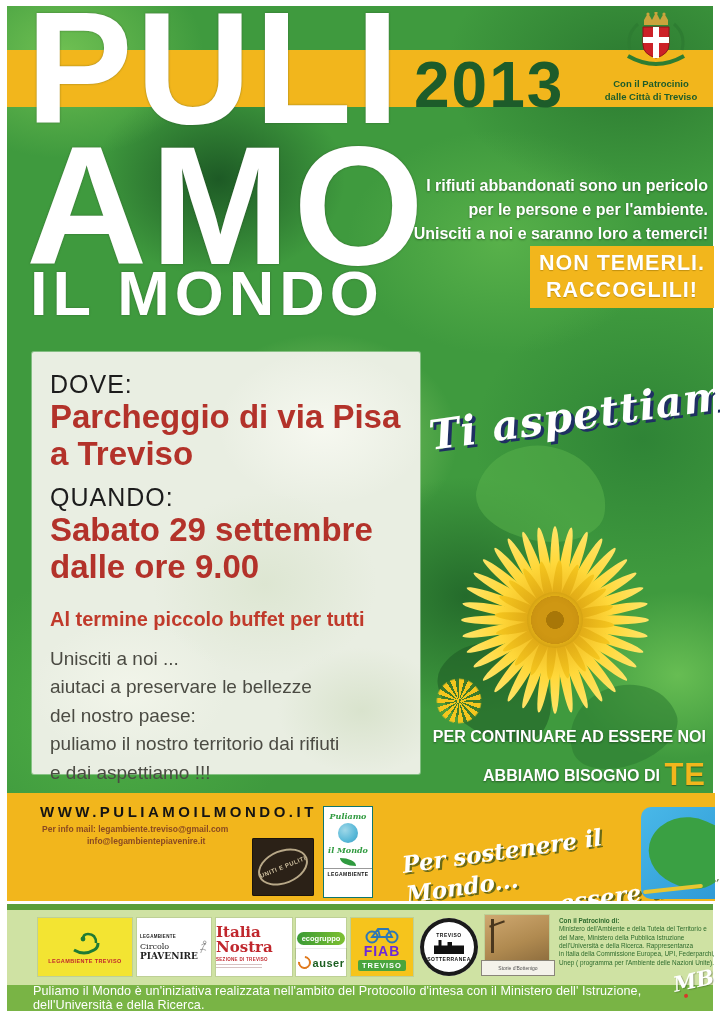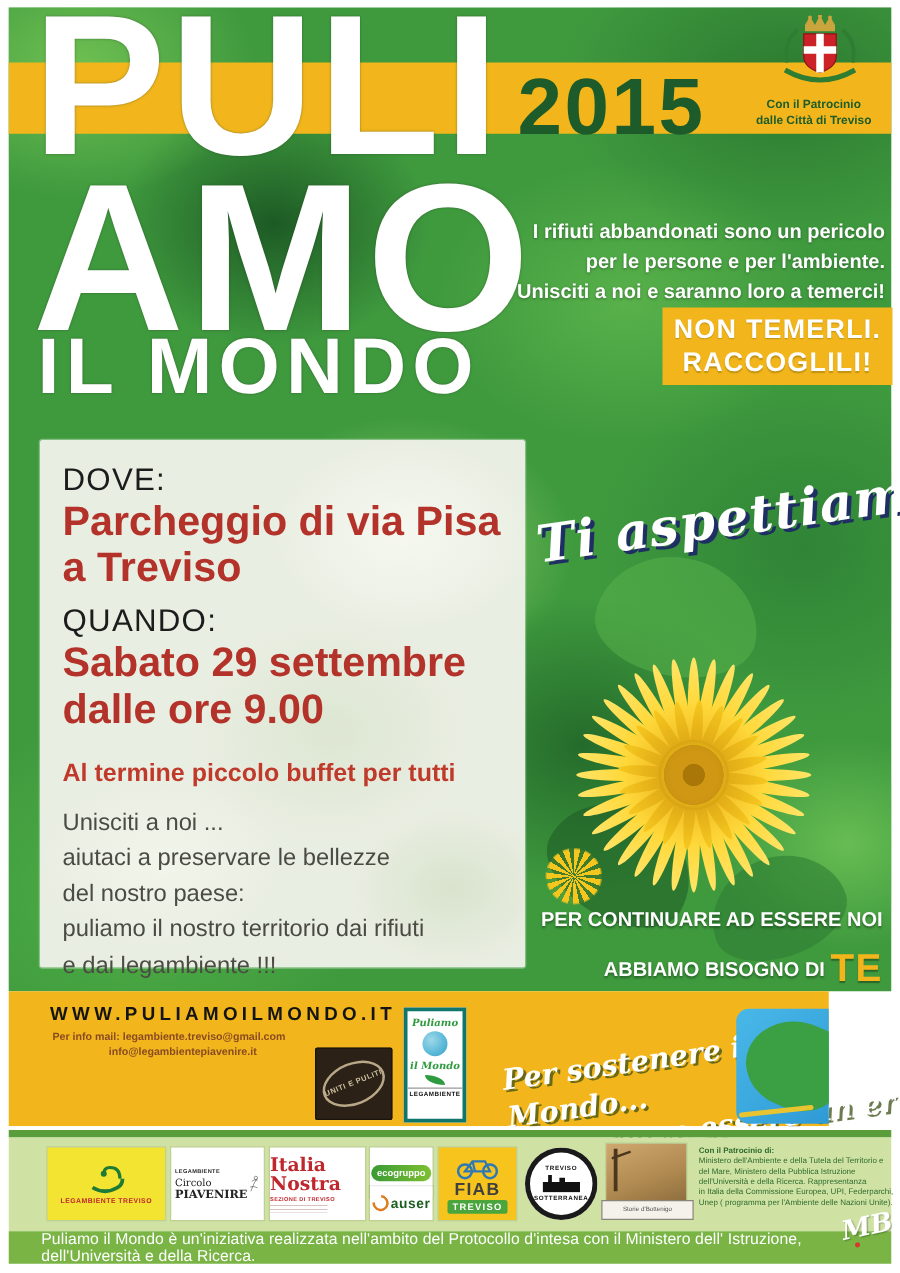--- a/index.html
+++ b/index.html
@@ -69,34 +69,34 @@
   .flower-small{position:absolute;left:436px;top:678px;width:46px;height:46px;border-radius:50%;z-index:3;
     background:repeating-conic-gradient(#f4c61e 0 14deg, rgba(244,198,30,.1) 14deg 24deg);
     -webkit-mask:radial-gradient(circle,#000 0 65%,transparent 72%);
             mask:radial-gradient(circle,#000 0 65%,transparent 72%);}
   
   .cta{position:absolute;right:14px;top:724px;width:330px;text-align:right;z-index:4;color:#fff;
     font-weight:bold;font-size:16px;line-height:1.6;text-shadow:0 1px 2px rgba(20,50,20,.55);}
   .cta .te{color:#f2b61c;font-size:31px;vertical-align:-4px;letter-spacing:1px;
     text-shadow:0 1px 1px rgba(0,0,0,.35);}
   
-  .contact-band{position:absolute;left:7px;top:793px;width:656px;height:108px;background:#f2b61c;z-index:2;}
+  .contact-band{position:absolute;left:7px;top:793px;width:708px;height:108px;background:#f2b61c;z-index:2;}
   .website{position:absolute;left:33px;top:10px;color:#141414;font-weight:bold;font-size:15px;
     letter-spacing:3.5px;}
   .mail1{position:absolute;left:35px;top:31px;font-size:8.5px;color:#8a4a22;font-weight:bold;}
   .mail2{position:absolute;left:80px;top:43px;font-size:8.5px;color:#8a4a22;font-weight:bold;}
   .phones{position:absolute;left:34px;top:62px;font-size:9.5px;color:#4f3a1a;line-height:1.45;}
   .stamp{position:absolute;left:245px;top:45px;width:62px;height:58px;background:#2b2117;
     border-radius:2px;display:flex;align-items:center;justify-content:center;overflow:hidden;
     box-shadow:0 0 0 1px #1a140c inset;}
   .stamp-oval{border:2px solid #b8a888;border-radius:50%;width:48px;height:30px;
     transform:rotate(-22deg);display:flex;align-items:center;justify-content:center;}
   .stamp-oval span{color:#cfc0a0;font-size:6px;font-weight:bold;letter-spacing:.5px;white-space:nowrap;}
   .pim-box{position:absolute;left:316px;top:13px;width:50px;height:92px;background:#fff;
-    border:3px solid #0f766e;display:flex;flex-direction:column;align-items:center;
+    border:1px solid #0f766e;display:flex;flex-direction:column;align-items:center;
     justify-content:flex-start;padding-top:4px;box-sizing:border-box;}
   .pim-box .pim-t{color:#2f9a3f;font-family:"DejaVu Serif",serif;font-style:italic;font-size:8px;font-weight:bold;}
   .pim-globe{width:20px;height:20px;border-radius:50%;margin:2px 0;
     background:radial-gradient(circle at 35% 35%,#9fd8e8,#58b8d8 60%,#3e9cc0);}
   .pim-leaf{width:16px;height:8px;background:#2f9a3f;border-radius:0 100% 0 100%;margin:3px 0 2px;}
   .pim-org{color:#111;font-size:5px;font-weight:bold;letter-spacing:.4px;border-top:1px solid #999;
     width:100%;text-align:center;padding-top:2px;}
   .slogan-heading{position:absolute;left:372px;top:11px;color:#27913b;font-weight:bold;
     font-size:28px;letter-spacing:.5px;text-shadow:0 1px 0 rgba(255,255,255,.4);}
   .slogan-script{position:absolute;left:398px;top:36px;width:300px;transform:rotate(-8deg);
@@ -131,21 +131,21 @@
     background:repeating-linear-gradient(#b99 0 1px,transparent 1px 3px);opacity:.6;}
   .lb-eco{left:289px;top:8px;width:50px;height:40px;display:flex;align-items:center;justify-content:center;}
   .eco-pill{background:linear-gradient(90deg,#3a9a35,#7ec031);border-radius:10px;padding:2px 5px;
     color:#fff;font-size:7.5px;font-weight:bold;}
   .lb-auser{left:289px;top:39px;width:50px;height:27px;display:flex;align-items:center;justify-content:center;}
   .auser-a{width:9px;height:9px;border:2px solid #e07b1f;border-radius:50%;border-top-color:transparent;
     margin-right:2px;transform:rotate(-40deg);}
   .auser-t{color:#1b5e20;font-weight:bold;font-size:11px;letter-spacing:.5px;}
   .lb-fiab{left:344px;top:8px;width:62px;height:58px;background:#f6c41c;display:flex;
     flex-direction:column;align-items:center;justify-content:center;}
-  .fiab-t{color:#404040;font-weight:bold;font-size:14px;letter-spacing:1px;line-height:1;}
+  .fiab-t{color:#6d28d9;font-weight:bold;font-size:14px;letter-spacing:1px;line-height:1;}
   .fiab-s{color:#fff;font-weight:bold;font-size:7.5px;letter-spacing:1px;margin-top:2px;
     background:#49a53c;padding:1px 4px;border-radius:2px;}
   .lb-sott{left:413px;top:8px;width:58px;height:58px;border-radius:50%;background:#fff;
     box-shadow:0 0 0 4px #1a1a1a inset;display:flex;flex-direction:column;align-items:center;
     justify-content:center;}
   .sott-t{font-size:5px;font-weight:bold;color:#111;letter-spacing:.5px;}
   .sott-factory{width:30px;height:14px;margin:2px 0;
     background:linear-gradient(#111 0 100%);
     clip-path:polygon(0 100%,0 40%,15% 40%,15% 0,25% 0,25% 40%,45% 40%,45% 15%,60% 15%,60% 40%,100% 40%,100% 100%);}
   .lb-museum{left:478px;top:5px;width:64px;height:50px;
@@ -176,21 +176,21 @@
 <div class="page">
 
   <div class="bg-green">
     <div class="leaf" style="left:430px;top:640px;width:120px;height:90px;background:#1d5a25;transform:rotate(30deg);"></div>
     <div class="leaf" style="left:560px;top:680px;width:110px;height:80px;background:#2c7a31;transform:rotate(-20deg);"></div>
     <div class="leaf" style="left:470px;top:440px;width:130px;height:95px;background:#58b14a;transform:rotate(10deg);"></div>
   </div>
 
   <div class="band-top"></div>
   <div class="headline h-puli">PULI</div>
-  <div class="year">2015</div>
+  <div class="year">2013</div>
   <div class="headline h-amo">AMO</div>
   <div class="headline h-ilmondo">IL MONDO</div>
 
   <div class="crest">
     <svg width="76" height="68" viewBox="0 0 76 68">
       <path d="M12 38 Q8 22 20 12" stroke="#2e7d32" stroke-width="3" fill="none"></path>
       <path d="M64 38 Q68 22 56 12" stroke="#2e7d32" stroke-width="3" fill="none"></path>
       <path d="M10 44 Q38 60 66 44" stroke="#2e7d32" stroke-width="4" fill="none"></path>
       <g fill="#caa43c">
         <rect x="26" y="8" width="24" height="5"></rect>
@@ -233,21 +233,21 @@
       <div class="big-red">
         <span>Sabato 29 settembre</span><br>
         <span>dalle ore 9.00</span>
       </div>
       <div class="buffet" style="margin-top:22px;">Al termine piccolo buffet per tutti</div>
       <div class="appeal" style="margin-top:14px;">
         <span>Unisciti a noi ...</span><br>
         <span>aiutaci a preservare le bellezze</span><br>
         <span>del nostro paese:</span><br>
         <span>puliamo il nostro territorio dai rifiuti</span><br>
-        <span>e dai legambiente !!!</span>
+        <span>e dai aspettiamo !!!</span>
       </div>
     </div>
   </div>
 
   <div class="welcome">Ti aspettiamo</div>
 
   <div class="flower">
       <div class="petal" style="transform: rotate(350deg);"></div>
       <div class="petal" style="transform: rotate(340deg);"></div>
       <div class="petal" style="transform: rotate(330deg);"></div>

